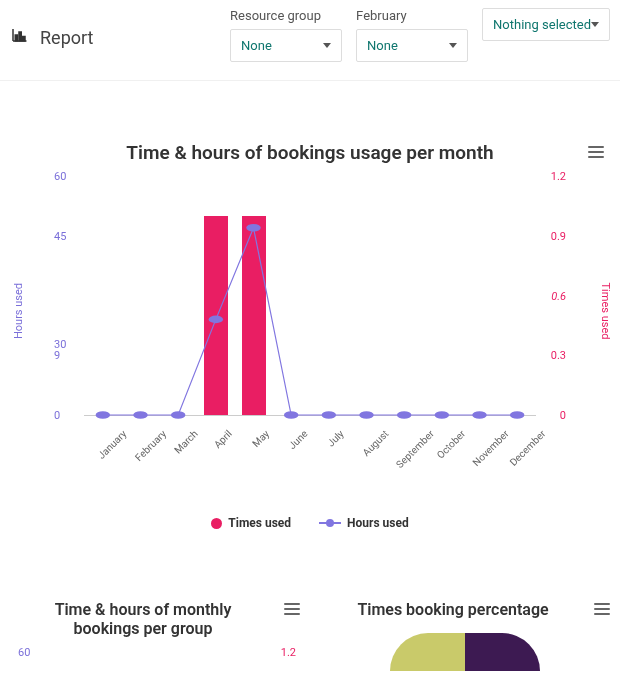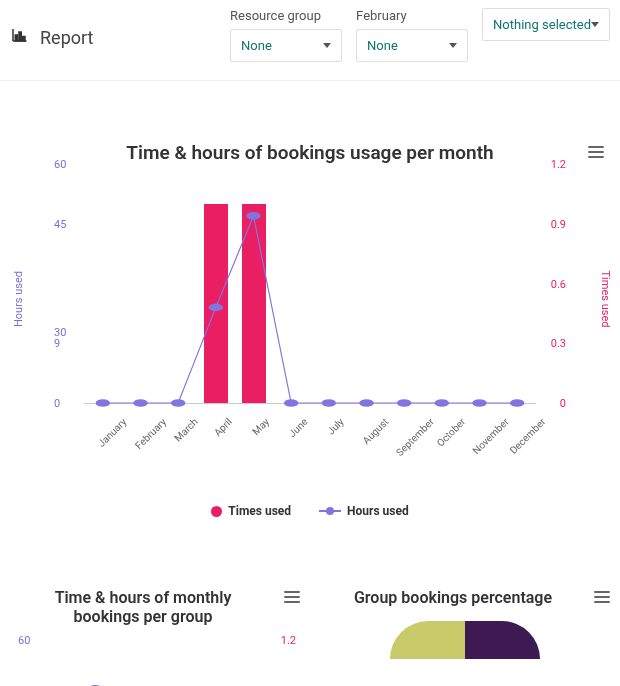--- a/index.html
+++ b/index.html
@@ -8,21 +8,21 @@
 .title-block { display: flex; align-items: center; gap: 12px; padding-top: 18px; }
 .title-block .icon svg { width: 18px; height: 18px; }
 .title-text { font-size: 18px; color: #444; font-weight: 400; }
 .filters { display: flex; gap: 14px; margin-left: auto; }
 .filter { display: flex; flex-direction: column; gap: 6px; }
 .filter-label { font-size: 13px; color: #555; }
 .select { display: flex; align-items: center; justify-content: space-between; border: 1px solid #ddd; border-radius: 2px; padding: 8px 10px; min-width: 112px; font-size: 13px; color: #0f766e; cursor: pointer; background: #fff; }
 .select.wide { min-width: 122px; justify-content: space-between; }
 .caret { width: 0; height: 0; border-left: 4px solid transparent; border-right: 4px solid transparent; border-top: 5px solid #555; }
 .chart-section { padding: 30px 10px 20px 10px; margin-top: 30px; }
-.chart-header { display: flex; align-items: flex-start; justify-content: center; position: relative; }
+.chart-header { display: flex; align-items: flex-start; justify-content: center; position: relative; margin-bottom: 12px; }
 .chart-title { font-size: 19px; color: #333; font-weight: 600; text-align: center; }
 .menu-icon { position: absolute; right: 6px; top: 2px; cursor: pointer; }
 .menu-icon span { display: block; width: 16px; height: 2px; background: #666; margin: 3px 0; border-radius: 1px; }
 .chart-canvas { position: relative; height: 270px; margin: 0 40px 70px 40px; }
 .plot { position: absolute; left: 34px; right: 34px; top: 0; bottom: 30px; border-bottom: 1px solid #ccc; }
 .bar { position: absolute; bottom: 0; width: 24px; background: #E91E63; }
 .line-svg { position: absolute; left: 0; top: 0; width: 100%; height: 100%; overflow: visible; }
 .y-left-label { position: absolute; left: -32px; top: 50%; transform: translate(-50%, -50%) rotate(-90deg); font-size: 11px; color: #7a6fd9; white-space: nowrap; }
 .y-right-label { position: absolute; right: -36px; top: 50%; transform: translate(50%, -50%) rotate(90deg); font-size: 11px; color: #E91E63; white-space: nowrap; }
 .y-tick-left { position: absolute; left: -30px; font-size: 11px; color: #7a6fd9; transform: translateY(-50%); }
@@ -114,21 +114,21 @@
           <circle cx="87.5" cy="100" r="1.6" fill="#8176e0"></circle>
           <circle cx="95.83333333333334" cy="100" r="1.6" fill="#8176e0"></circle>
         </svg>
     <span class="y-tick-left" style="top: 100%;">0</span>
         <span class="y-tick-left" style="top: 75%;">9</span>
         <span class="y-tick-left" style="top: 50%; margin-top: 48px;">30</span>
         <span class="y-tick-left" style="top: 25%;">45</span>
         <span class="y-tick-left" style="top: 0%;">60</span>
         <span class="y-tick-right" style="top: 100%;">0</span>
         <span class="y-tick-right" style="top: 75%;">0.3</span>
-        <span class="y-tick-right" style="top: 50%;">0.6</span>
+        <span class="y-tick-right" style="top: 50%; font-style: italic;">0.6</span>
         <span class="y-tick-right" style="top: 25%;">0.9</span>
         <span class="y-tick-right" style="top: 0%;">1.2</span>
         <span class="x-tick" style="left: 4.16667%;">January</span>
         <span class="x-tick" style="left: 12.5%;">February</span>
         <span class="x-tick" style="left: 20.8333%;">March</span>
         <span class="x-tick" style="left: 29.1667%;">April</span>
         <span class="x-tick" style="left: 37.5%;">May</span>
         <span class="x-tick" style="left: 45.8333%;">June</span>
         <span class="x-tick" style="left: 54.1667%;">July</span>
         <span class="x-tick" style="left: 62.5%;">August</span>
@@ -168,21 +168,21 @@
       <span class="mini-ytick-l" style="top:0">60</span>
       <span class="mini-ytick-r" style="top:0">1.2</span>
 
       <svg class="line-svg" viewBox="0 0 100 60" preserveAspectRatio="none">
         <circle cx="22" cy="48" r="3" fill="#8176e0"></circle>
       </svg>
     </div>
   </div>
   <div class="bottom-card">
     <div class="bottom-header">
-      <div class="bottom-title">Group bookings percentage</div>
+      <div class="bottom-title">Times booking percentage</div>
       <div class="menu-icon" style="position:static">
           <span></span>
           <span></span>
           <span></span>
         </div>
     </div>
     <div class="pie-wrap">
       <div class="pie"></div>
     </div>
   </div>

